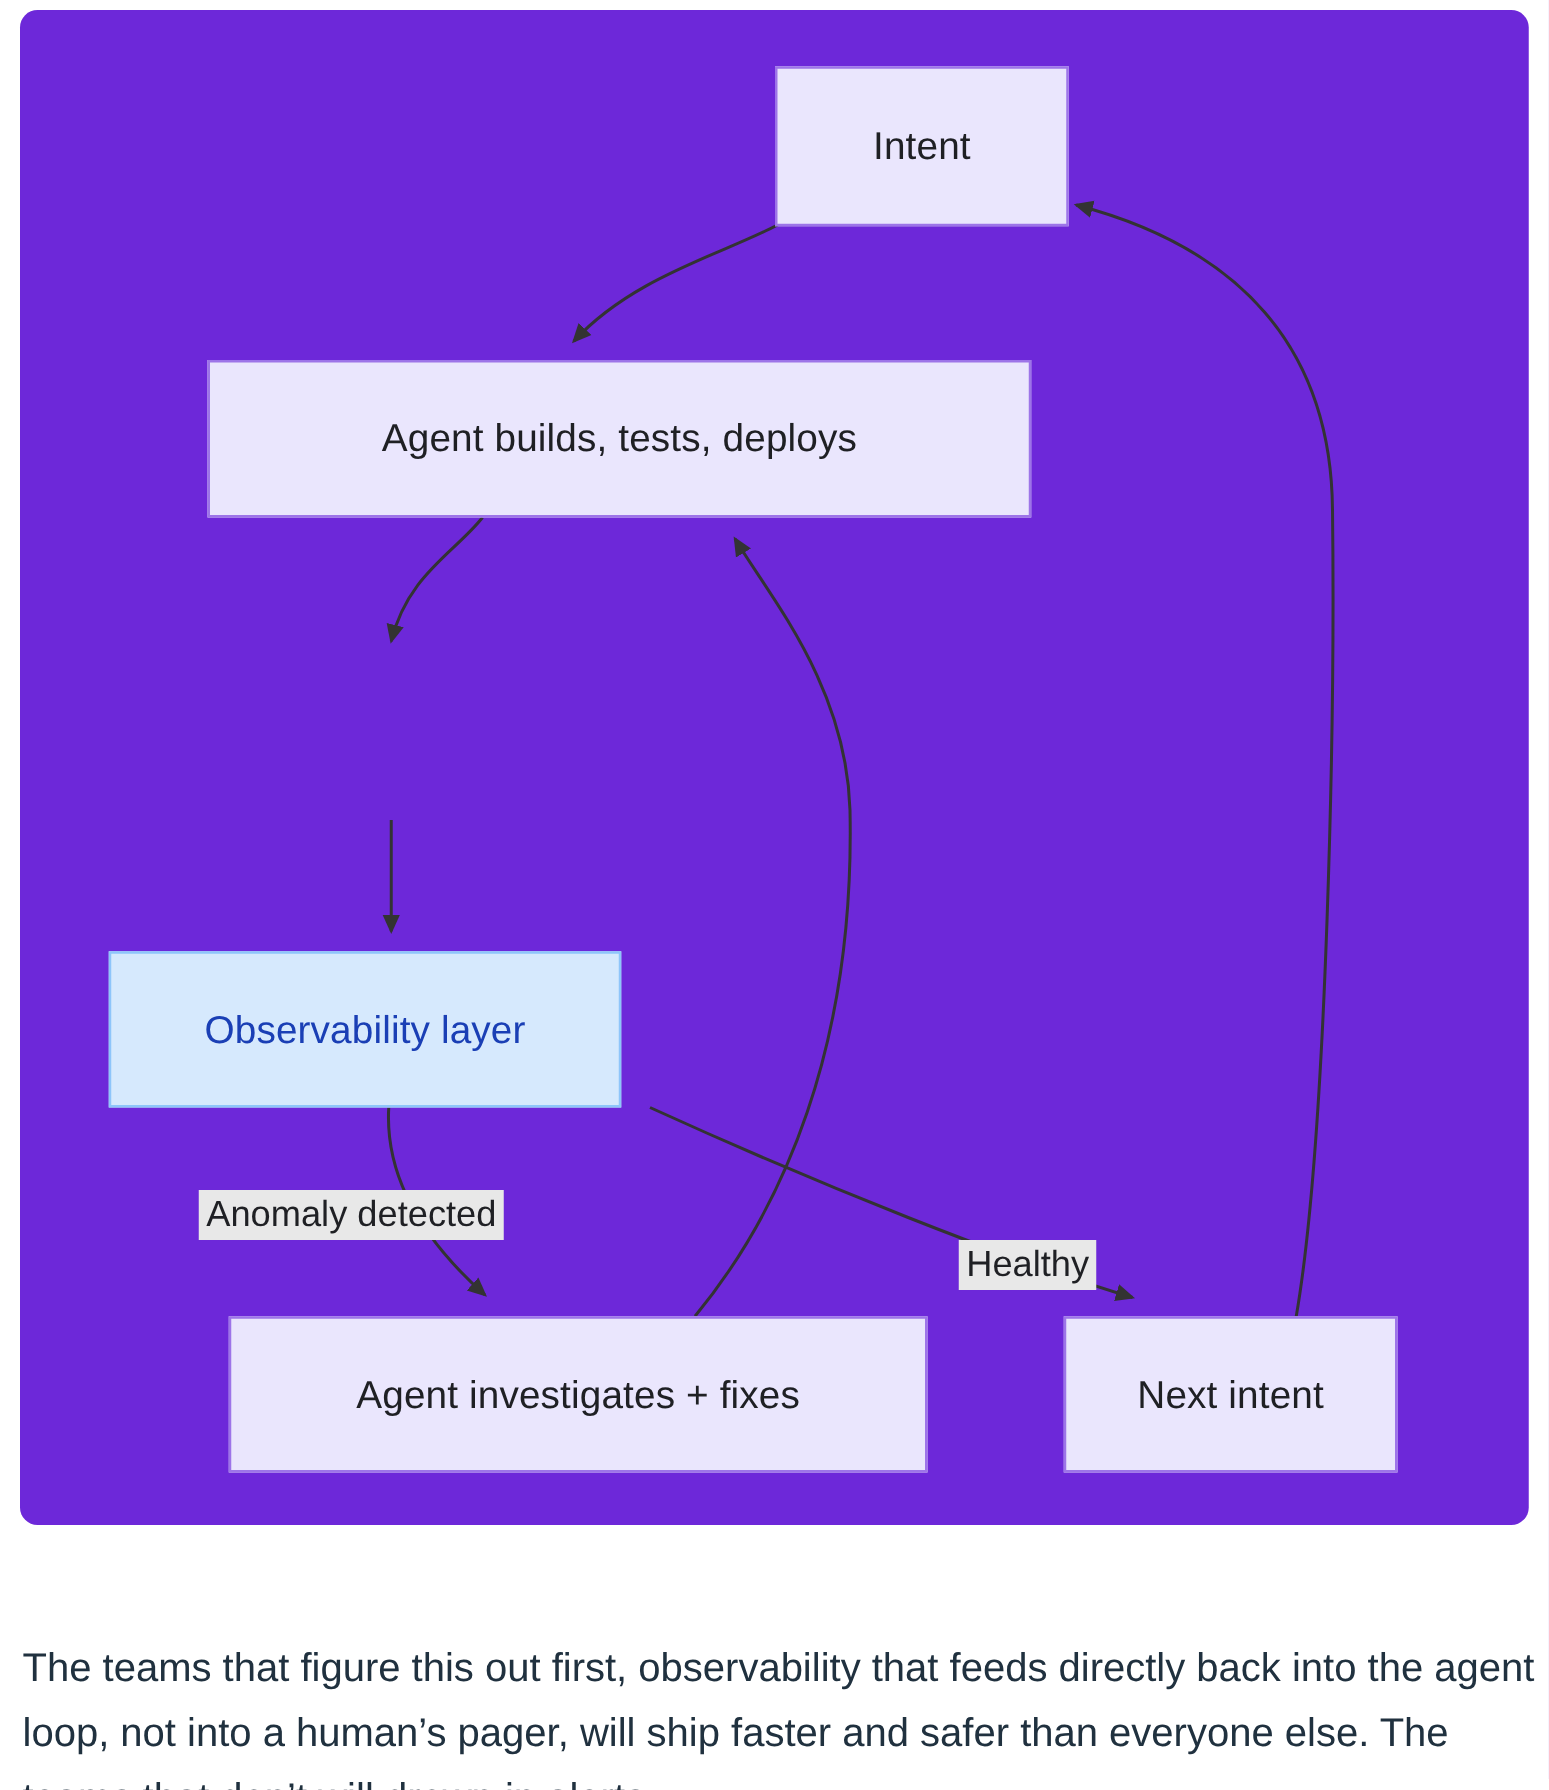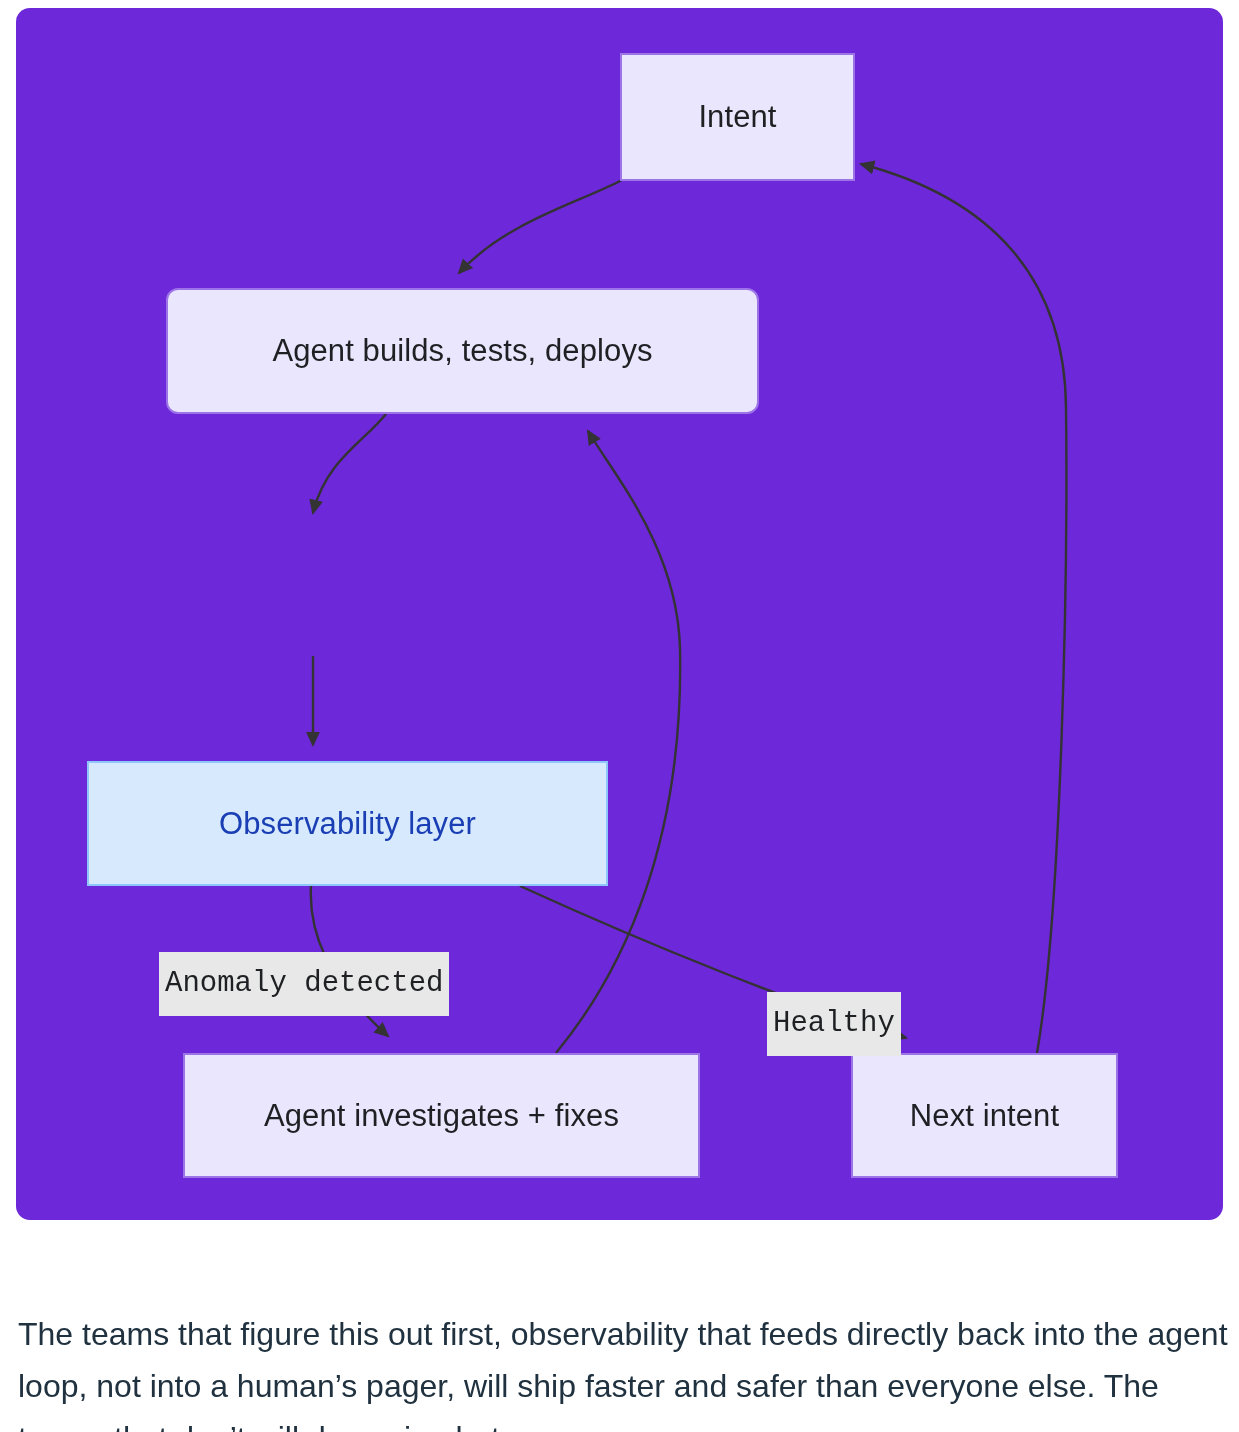--- a/index.html
+++ b/index.html
@@ -52,34 +52,34 @@
     font-family: "Liberation Sans", sans-serif;
     letter-spacing: 0.1px;
     white-space: nowrap;
   }
   .node.accent {
     border-color: #8ec5fa;
     background: #d6e9fd;
     color: #1a3fb5;
   }
   #node-intent       { left: 604px; top: 45px;   width: 235px; height: 128px; }
-  #node-agent-build  { left: 150px; top: 280px;  width: 593px; height: 126px; border-radius: 12px; }
+  #node-agent-build  { left: 150px; top: 280px;  width: 659px; height: 126px; }
   #node-production   { left: 139px; top: 523px;  width: 316px; height: 125px; }
-  #node-observability{ left: 71px;  top: 753px;  width: 521px; height: 125px; }
-  #node-investigates { left: 167px; top: 1045px; width: 517px; height: 125px; }
+  #node-observability{ left: 71px;  top: 753px;  width: 410px; height: 125px; }
+  #node-investigates { left: 167px; top: 1045px; width: 559px; height: 125px; }
   #node-next-intent  { left: 835px; top: 1045px; width: 267px; height: 125px; }
 
   
   .edge-label {
     position: absolute;
     background: #e8e8e8;
     color: #1f2024;
     font-size: 29px;
-    font-family: Liberation Mono, monospace;
-    padding: 14px 6px;
+    font-family: Liberation Sans, sans-serif;
+    padding: 2px 6px;
     white-space: nowrap;
     line-height: 1.25;
   }
   #label-anomaly { left: 143px; top: 944px; }
   #label-healthy { left: 706px; top: 984px; margin-left: 45px; }
 
   
   .body-copy {
     position: absolute;
     left: 18px;

